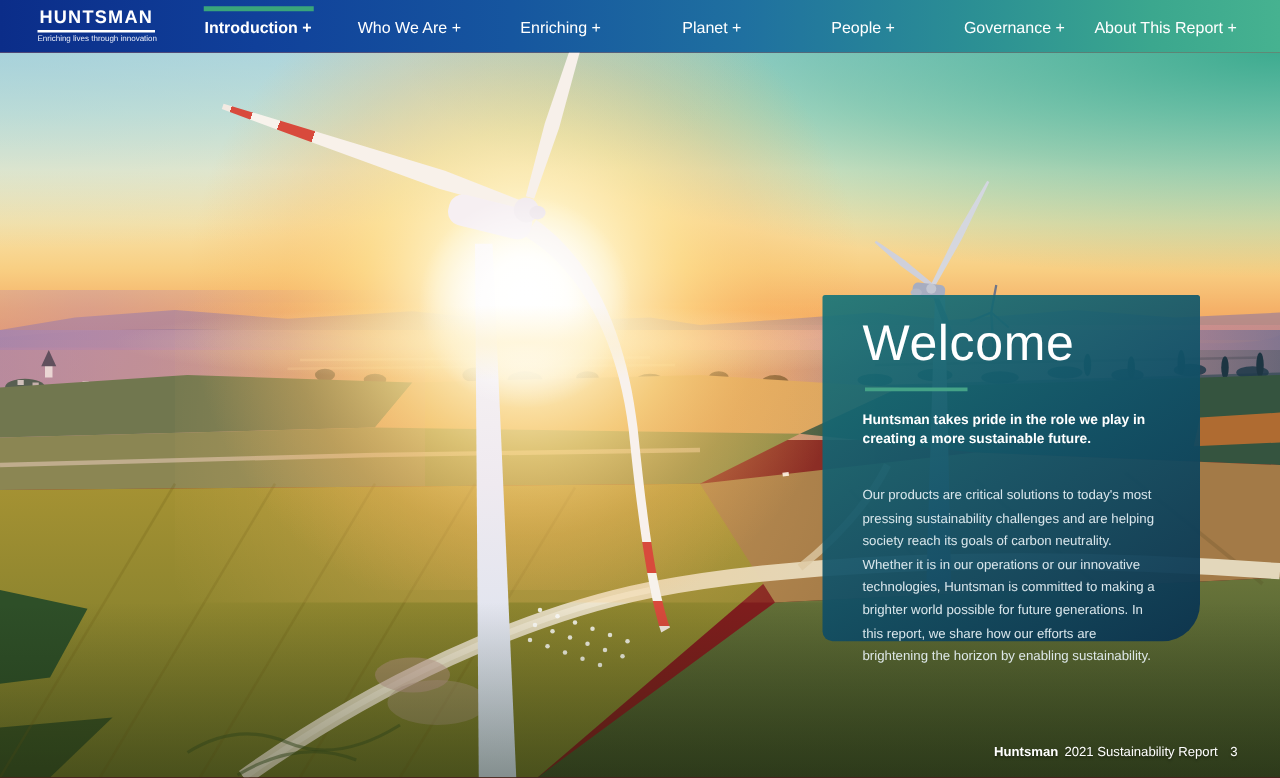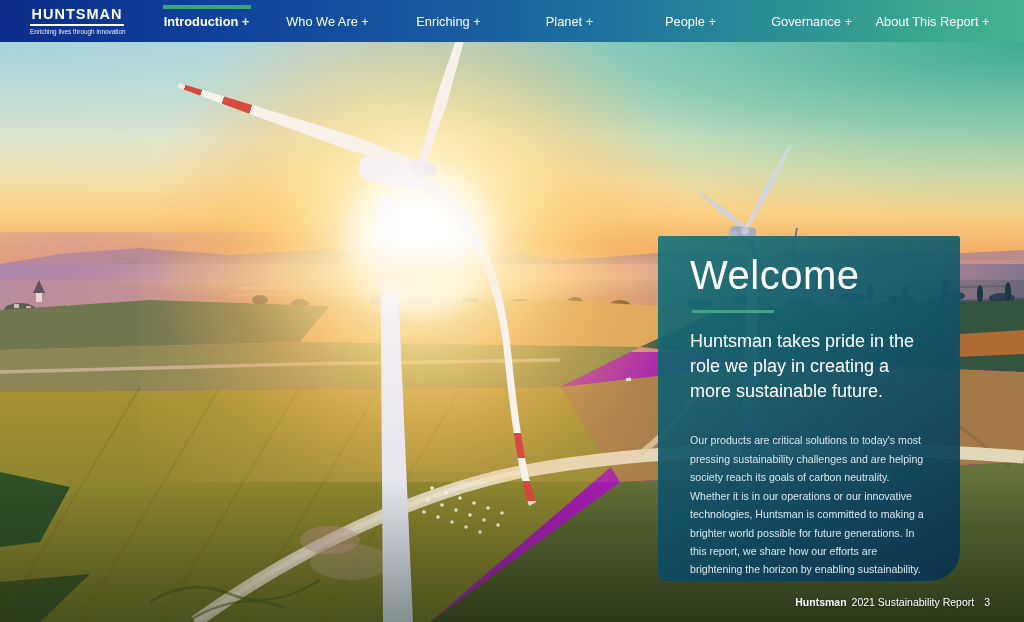--- a/index.html
+++ b/index.html
@@ -1,17 +1,17 @@
 <!DOCTYPE html>
 <html><head>
 <meta charset="utf-8">
 <style>
   html,body{margin:0;padding:0;background:#222;}
   .page{position:relative;width:1024px;height:622px;overflow:hidden;
-        font-family:"Liberation Sans","DejaVu Sans",sans-serif;background:#a21caf;}
+        font-family:"Liberation Sans","DejaVu Sans",sans-serif;background:#7f1d1d;}
 
   
   .navbar{position:absolute;top:0;left:0;width:1024px;height:42px;
     background:linear-gradient(90deg,#0b2d89 0%,#10409a 20%,#16569f 40%,#1f70a0 58%,#2b8f94 76%,#3ba78e 90%,#46b290 100%);
     display:flex;align-items:center;z-index:30;}
   .logo{margin-left:30px;width:94px;color:#fff;flex:0 0 auto;cursor:pointer;}
   .logo-word{font-weight:bold;font-size:14.5px;letter-spacing:1px;text-align:center;
     border-bottom:2.5px solid #fff;padding-bottom:1px;line-height:1.1;}
   .logo-tag{font-size:6.4px;margin-top:2.5px;text-align:center;white-space:nowrap;color:#e9edf9;}
   .nav-items{display:flex;height:100%;margin-left:22px;margin-right:31px;flex:1;}
@@ -19,26 +19,26 @@
     color:#fff;font-size:12.8px;position:relative;cursor:pointer;white-space:nowrap;}
   .nav-item.active{font-weight:bold;}
   .nav-item.active::after{content:"";position:absolute;top:5px;left:50%;transform:translateX(-50%);
     width:88px;height:4px;background:#3aa57b;}
 
   
   .hero{position:absolute;top:42px;left:0;width:1024px;height:580px;}
   .hero svg{display:block;}
 
   
-  .card{position:absolute;left:658px;top:236px;width:302px;height:345px;box-sizing:border-box;
+  .card{position:absolute;left:658px;top:236px;width:302px;height:277px;box-sizing:border-box;
     padding:17px 30px 0 32px;border-radius:2px 2px 30px 8px;z-index:20;
     background:linear-gradient(148deg,rgba(26,118,121,0.93) 0%,rgba(17,82,104,0.93) 50%,rgba(11,51,79,0.95) 100%);}
   .card h1{margin:0;font-size:40px;font-weight:400;color:#fff;letter-spacing:.5px;line-height:1.1;}
   .rule{width:82px;height:3px;background:#44a287;margin:13px 0 16px 2px;}
-  .lead{width:238px;font-size:18px;font-weight:normal;color:#fff;line-height:1.38;margin:0;}
+  .lead{width:238px;font-size:11px;font-weight:bold;color:#fff;line-height:1.38;margin:0;}
   .body-copy{width:242px;font-size:10.6px;line-height:1.74;color:rgba(233,243,247,.92);margin-top:28px;}
 
   
   .footer{position:absolute;right:34px;bottom:14px;z-index:25;color:#fff;font-size:10.5px;
     text-shadow:0 1px 2px rgba(0,0,0,.4);white-space:nowrap;}
   .footer .brand{font-weight:bold;margin-right:5px;}
   .footer .pagenum{margin-left:10px;}
 </style>
 </head>
 <body>

